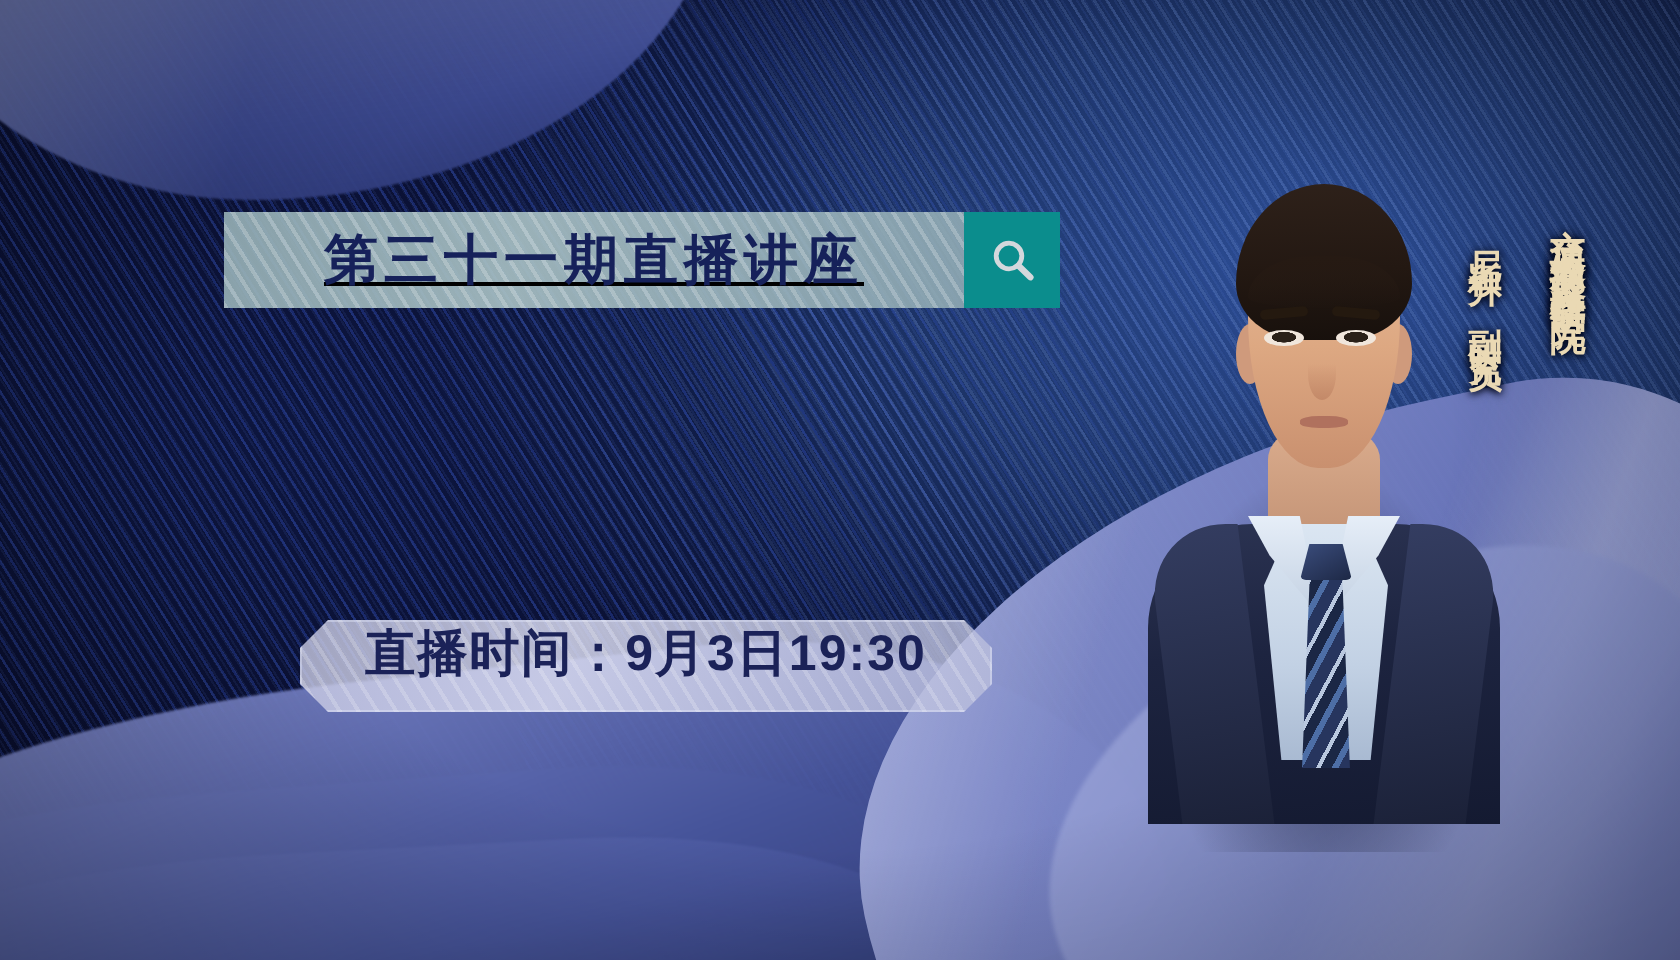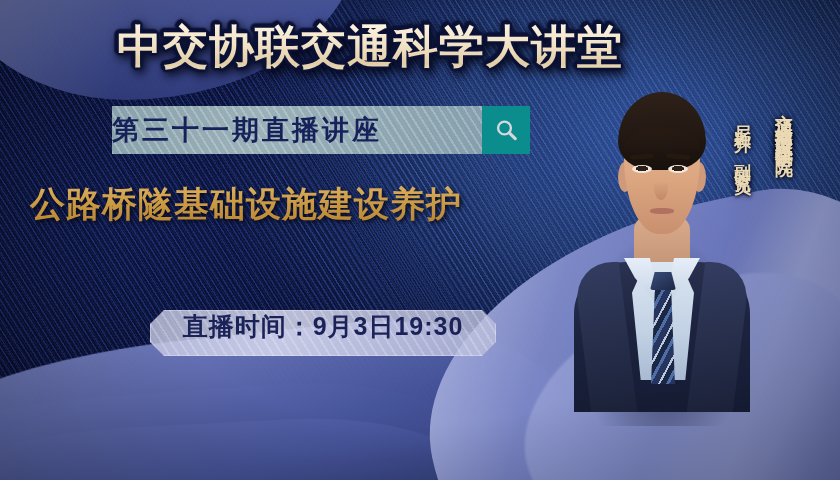--- a/index.html
+++ b/index.html
@@ -249,21 +249,21 @@
   
   .episode-wrap{
     position:absolute; left:112px; top:106px;
     width:418px; height:48px;
     z-index:6; display:flex;
   }
   .episode-bar{
     flex:1; position:relative;
     background:linear-gradient(100deg, rgba(150,176,182,.90) 0%, rgba(166,190,194,.92) 40%, rgba(146,172,180,.88) 100%);
     overflow:hidden;
-    display:flex; align-items:center; 
+    display:flex; align-items:center; justify-content:center;text-decoration:underline;
   }
   .episode-bar::after{
     content:"";position:absolute;inset:0;
     background-image:repeating-linear-gradient(58deg,
       rgba(255,255,255,.22) 0px, rgba(255,255,255,.22) 2px,
       rgba(255,255,255,0) 2px, rgba(255,255,255,0) 7px);
   }
   .episode-text{
     position:relative; z-index:2;
     font-size:27px; font-weight:bold;
@@ -371,36 +371,34 @@
     <div class="ph-face"></div>
     <div class="ph-hair"></div>
     <div class="ph-brow-l"></div>
     <div class="ph-brow-r"></div>
     <div class="ph-eye-l"></div>
     <div class="ph-eye-r"></div>
     <div class="ph-nose"></div>
     <div class="ph-mouth"></div>
   </div>
 
-  <div class="main-title">中交协联交通科学大讲堂</div>
 
   <div class="episode-wrap">
     <div class="episode-bar">
       <span class="episode-text">第三十一期直播讲座</span>
     </div>
     <div class="search-box">
       <svg width="27" height="27" viewBox="0 0 27 27">
         <circle cx="11.5" cy="11" r="6.4" fill="none" stroke="#d4d8dc" stroke-width="2.4"></circle>
         <line x1="16.3" y1="15.9" x2="22.2" y2="21.6" stroke="#d4d8dc" stroke-width="3.2" stroke-linecap="round"></line>
       </svg>
     </div>
   </div>
 
   <div class="topic">
-    <div>公路桥隧基础设施建设养护</div>
   </div>
 
   <div class="time-badge">
     <span class="time-text">直播时间：9月3日19:30</span>
   </div>
 
   <div class="v-col v-org">交通运输部公路科学研究院</div>
   <div class="v-col v-name">尼颖升 副研究员</div>
 
 

